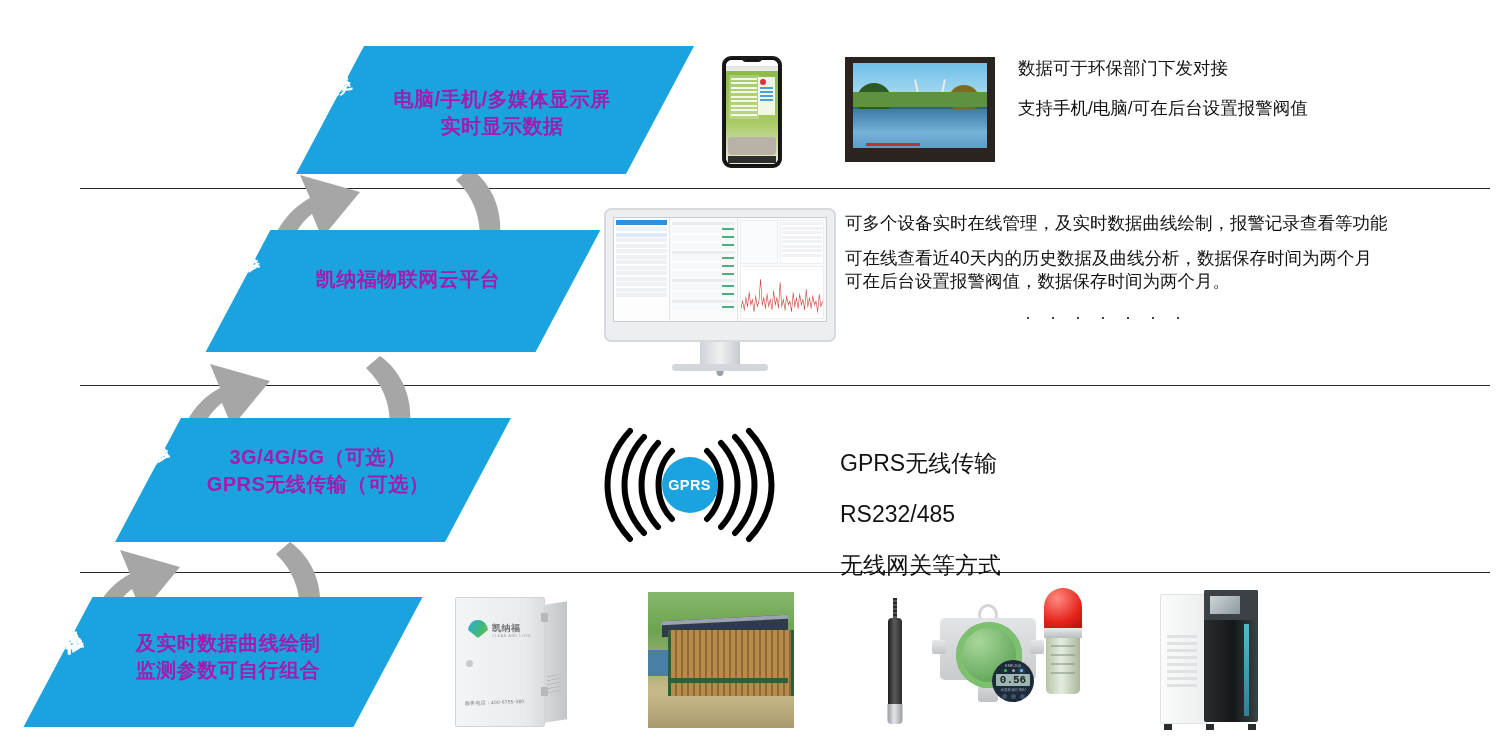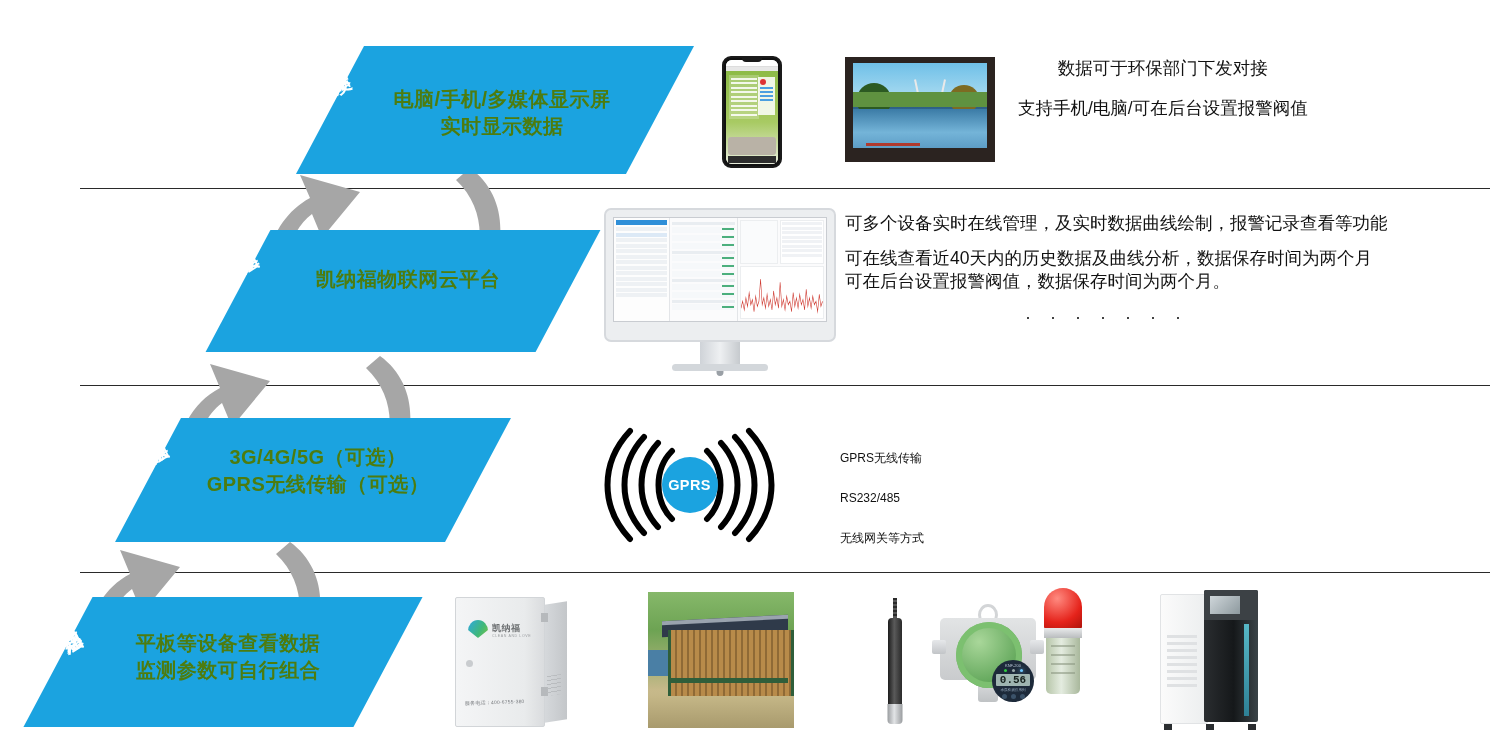--- a/index.html
+++ b/index.html
@@ -25,21 +25,21 @@
   #div-3 { top: 572px; }
 
   
   .layer-shape {
     position: absolute;
     background: #1BA3E0;
     transform: skewX(-28deg);
   }
   .layer-text {
     position: absolute;
-    color: #4d7c0f;
+    color: #a21caf;
     font-weight: bold;
     text-align: center;
     line-height: 1.34;
     white-space: pre-line;
     letter-spacing: .5px;
   }
   .layer-side {
     position: absolute;
     color: #ffffff;
     font-weight: bold;
@@ -73,32 +73,32 @@
 
   
   .info-block { position: absolute; color: #111; }
   .info-line {
     font-size: 17.5px;
     line-height: 1.0;
     margin-bottom: 19px;
     white-space: nowrap;
   }
   #info-1 { left: 1018px; top: 60px; }
-  #info-1 .info-line { margin-bottom: 22px; text-align: center; }
+  #info-1 .info-line { margin-bottom: 22px; }
 
   #info-2 { left: 845px; top: 215px; }
   #info-2 .info-line { margin-bottom: 17px; }
   #info-2 .tight { margin-bottom: 6px; }
   #info-2 .dots {
     font-size: 18px; letter-spacing: 7px;
     margin-left: 180px; margin-bottom: 0; color: #222;
   }
 
   #info-3 { left: 840px; top: 452px; }
-  #info-3 .info-line { margin-bottom: 28px; font-size: 12px; }
+  #info-3 .info-line { margin-bottom: 28px; font-size: 23px; }
 
   
   #phone {
     position: absolute; left: 722px; top: 56px;
     width: 56px; height: 108px;
     border: 2.5px solid #1a1a1a; border-radius: 9px;
     background: #111; overflow: hidden;
   }
   #phone .notch {
     position: absolute; left: 50%; transform: translateX(-50%);
@@ -612,21 +612,21 @@
   </div>
 
   <div class="info-block" id="info-3">
     <div class="info-line">GPRS无线传输</div>
     <div class="info-line">RS232/485</div>
     <div class="info-line">无线网关等方式</div>
   </div>
 
   <div class="layer-shape" id="shape-4"></div>
   <div class="layer-side" id="side-4">感知层</div>
-  <div class="layer-text" id="text-4">平板等设备查看数据
+  <div class="layer-text" id="text-4">及实时数据曲线绘制
 监测参数可自行组合</div>
 
   <div id="cabinet">
     <div class="side"></div>
     <div class="body">
       <div class="logo-mark"></div>
       <div class="logo-text">凯纳福</div>
       <div class="logo-sub">CLEAN AND LOVE</div>
       <div class="lock"></div>
       <div class="hotline">服务电话：400-6755-380</div>

